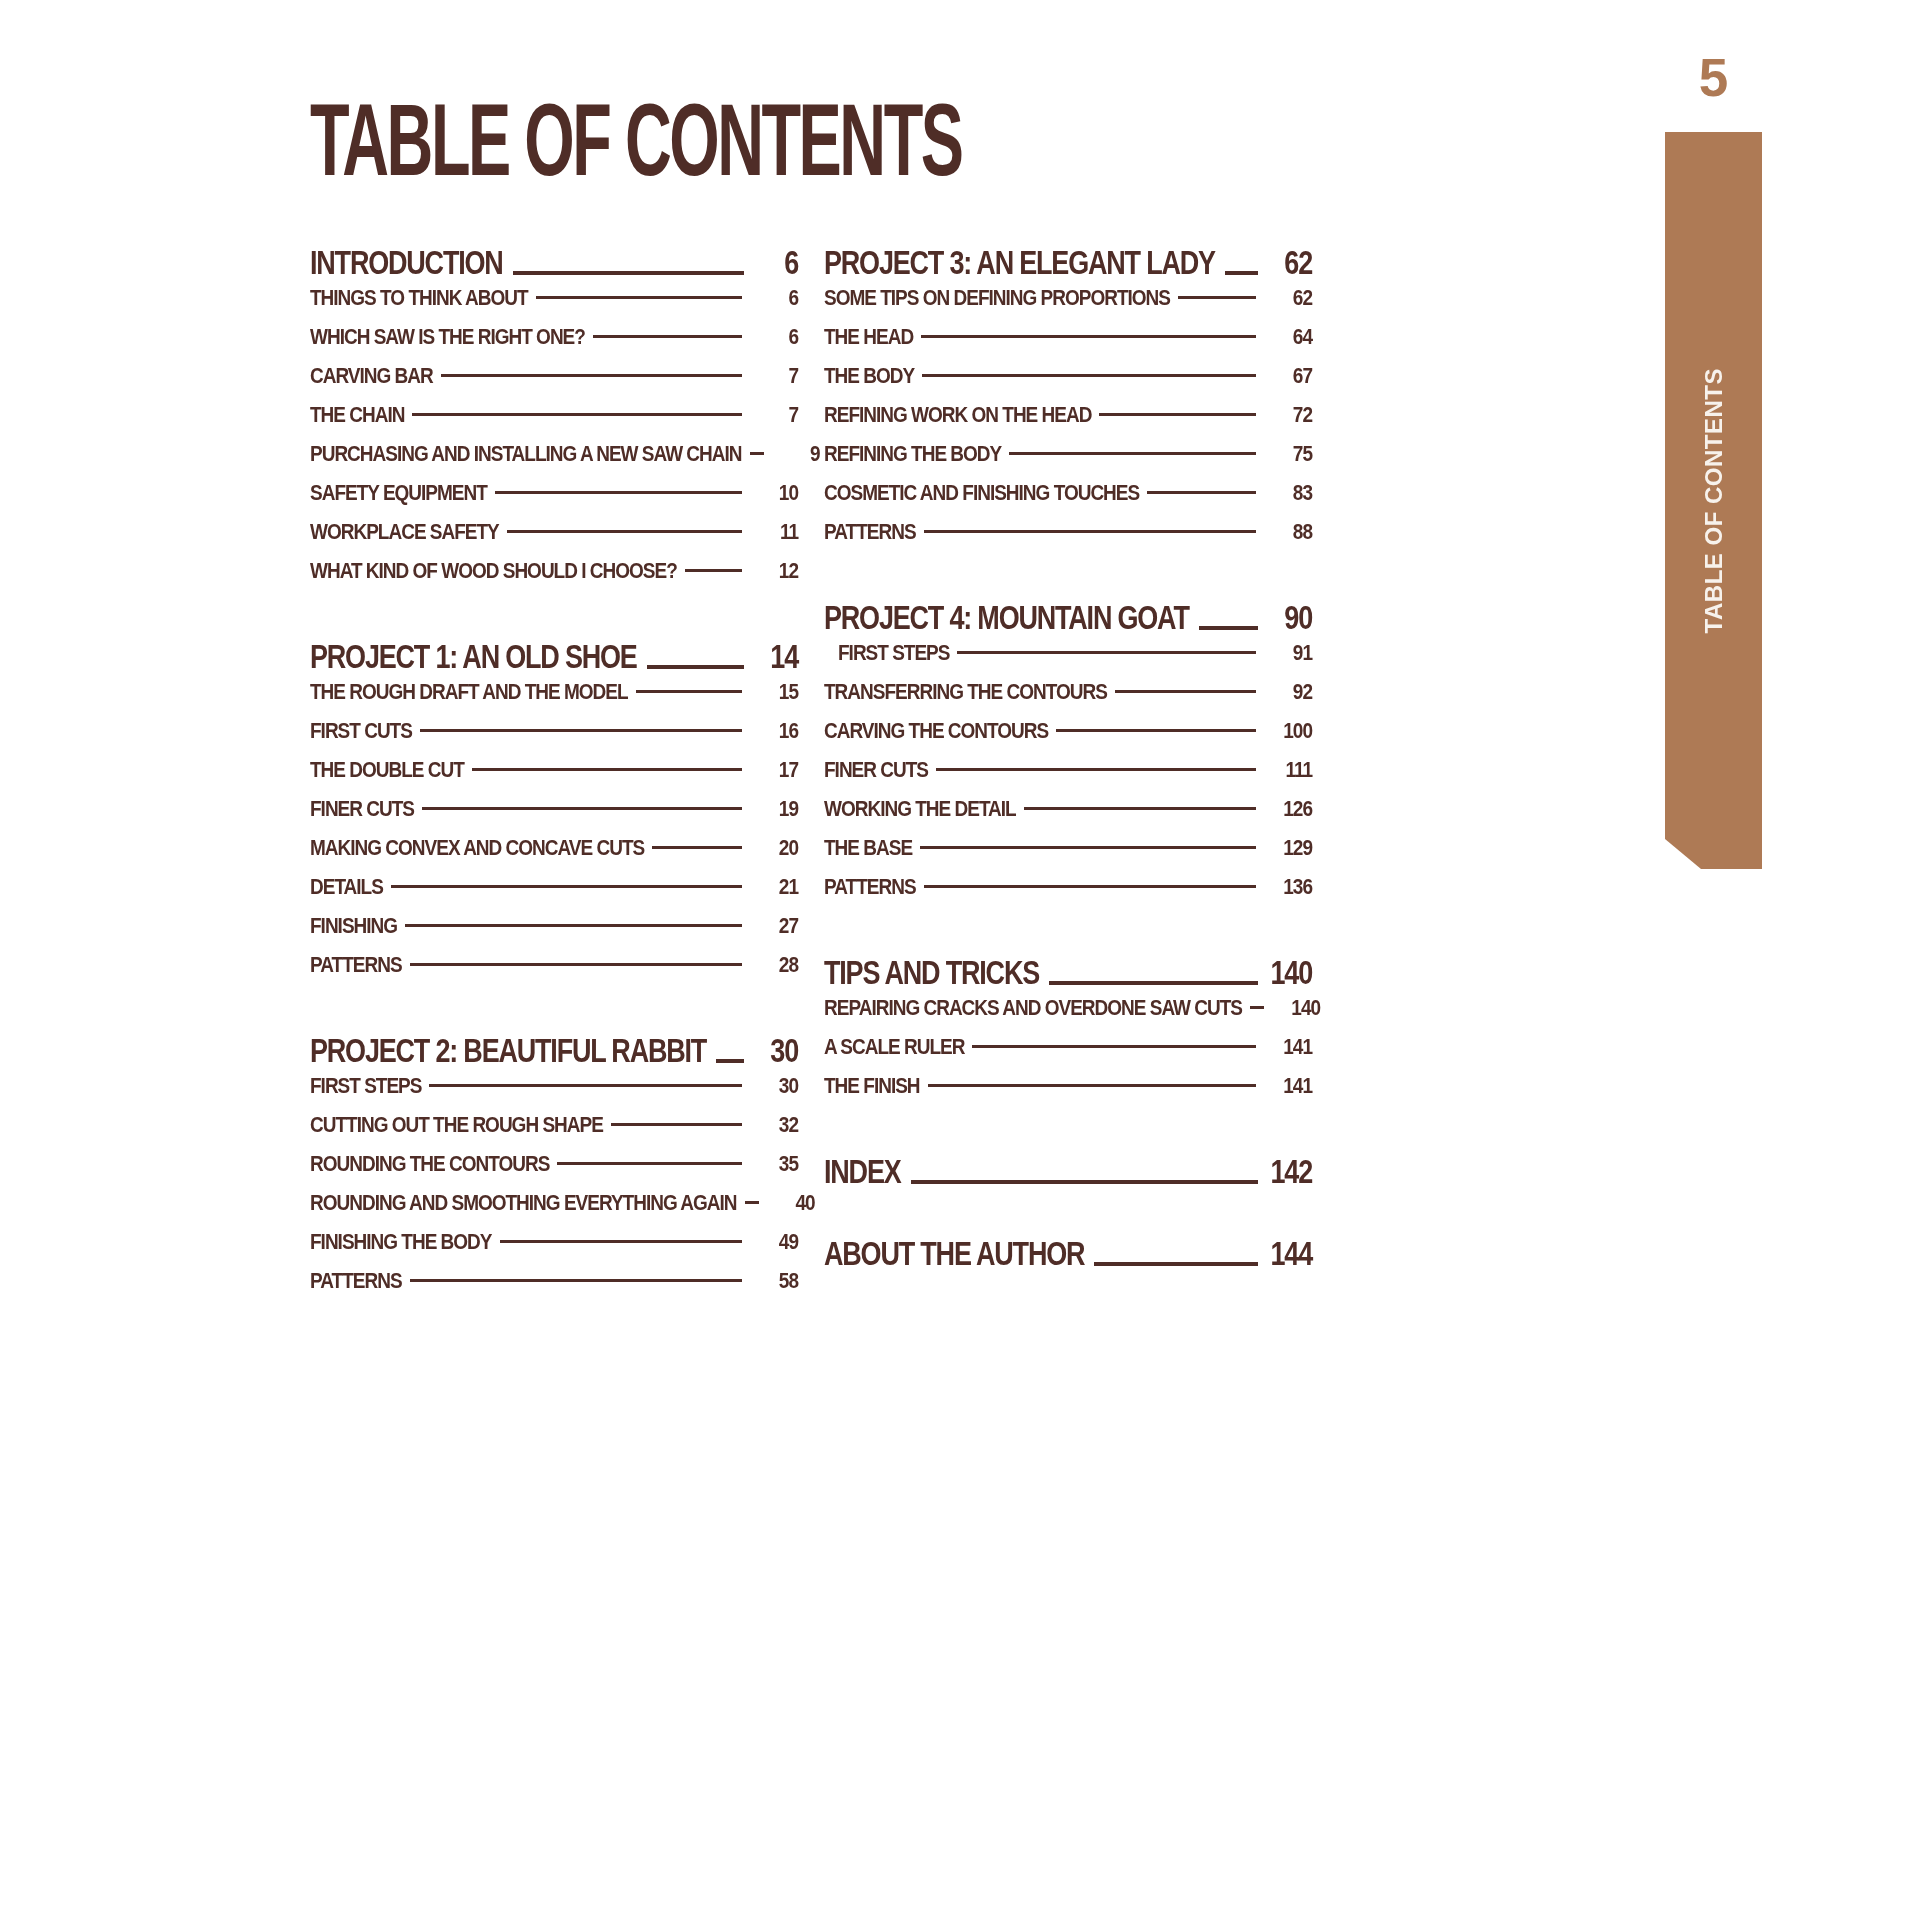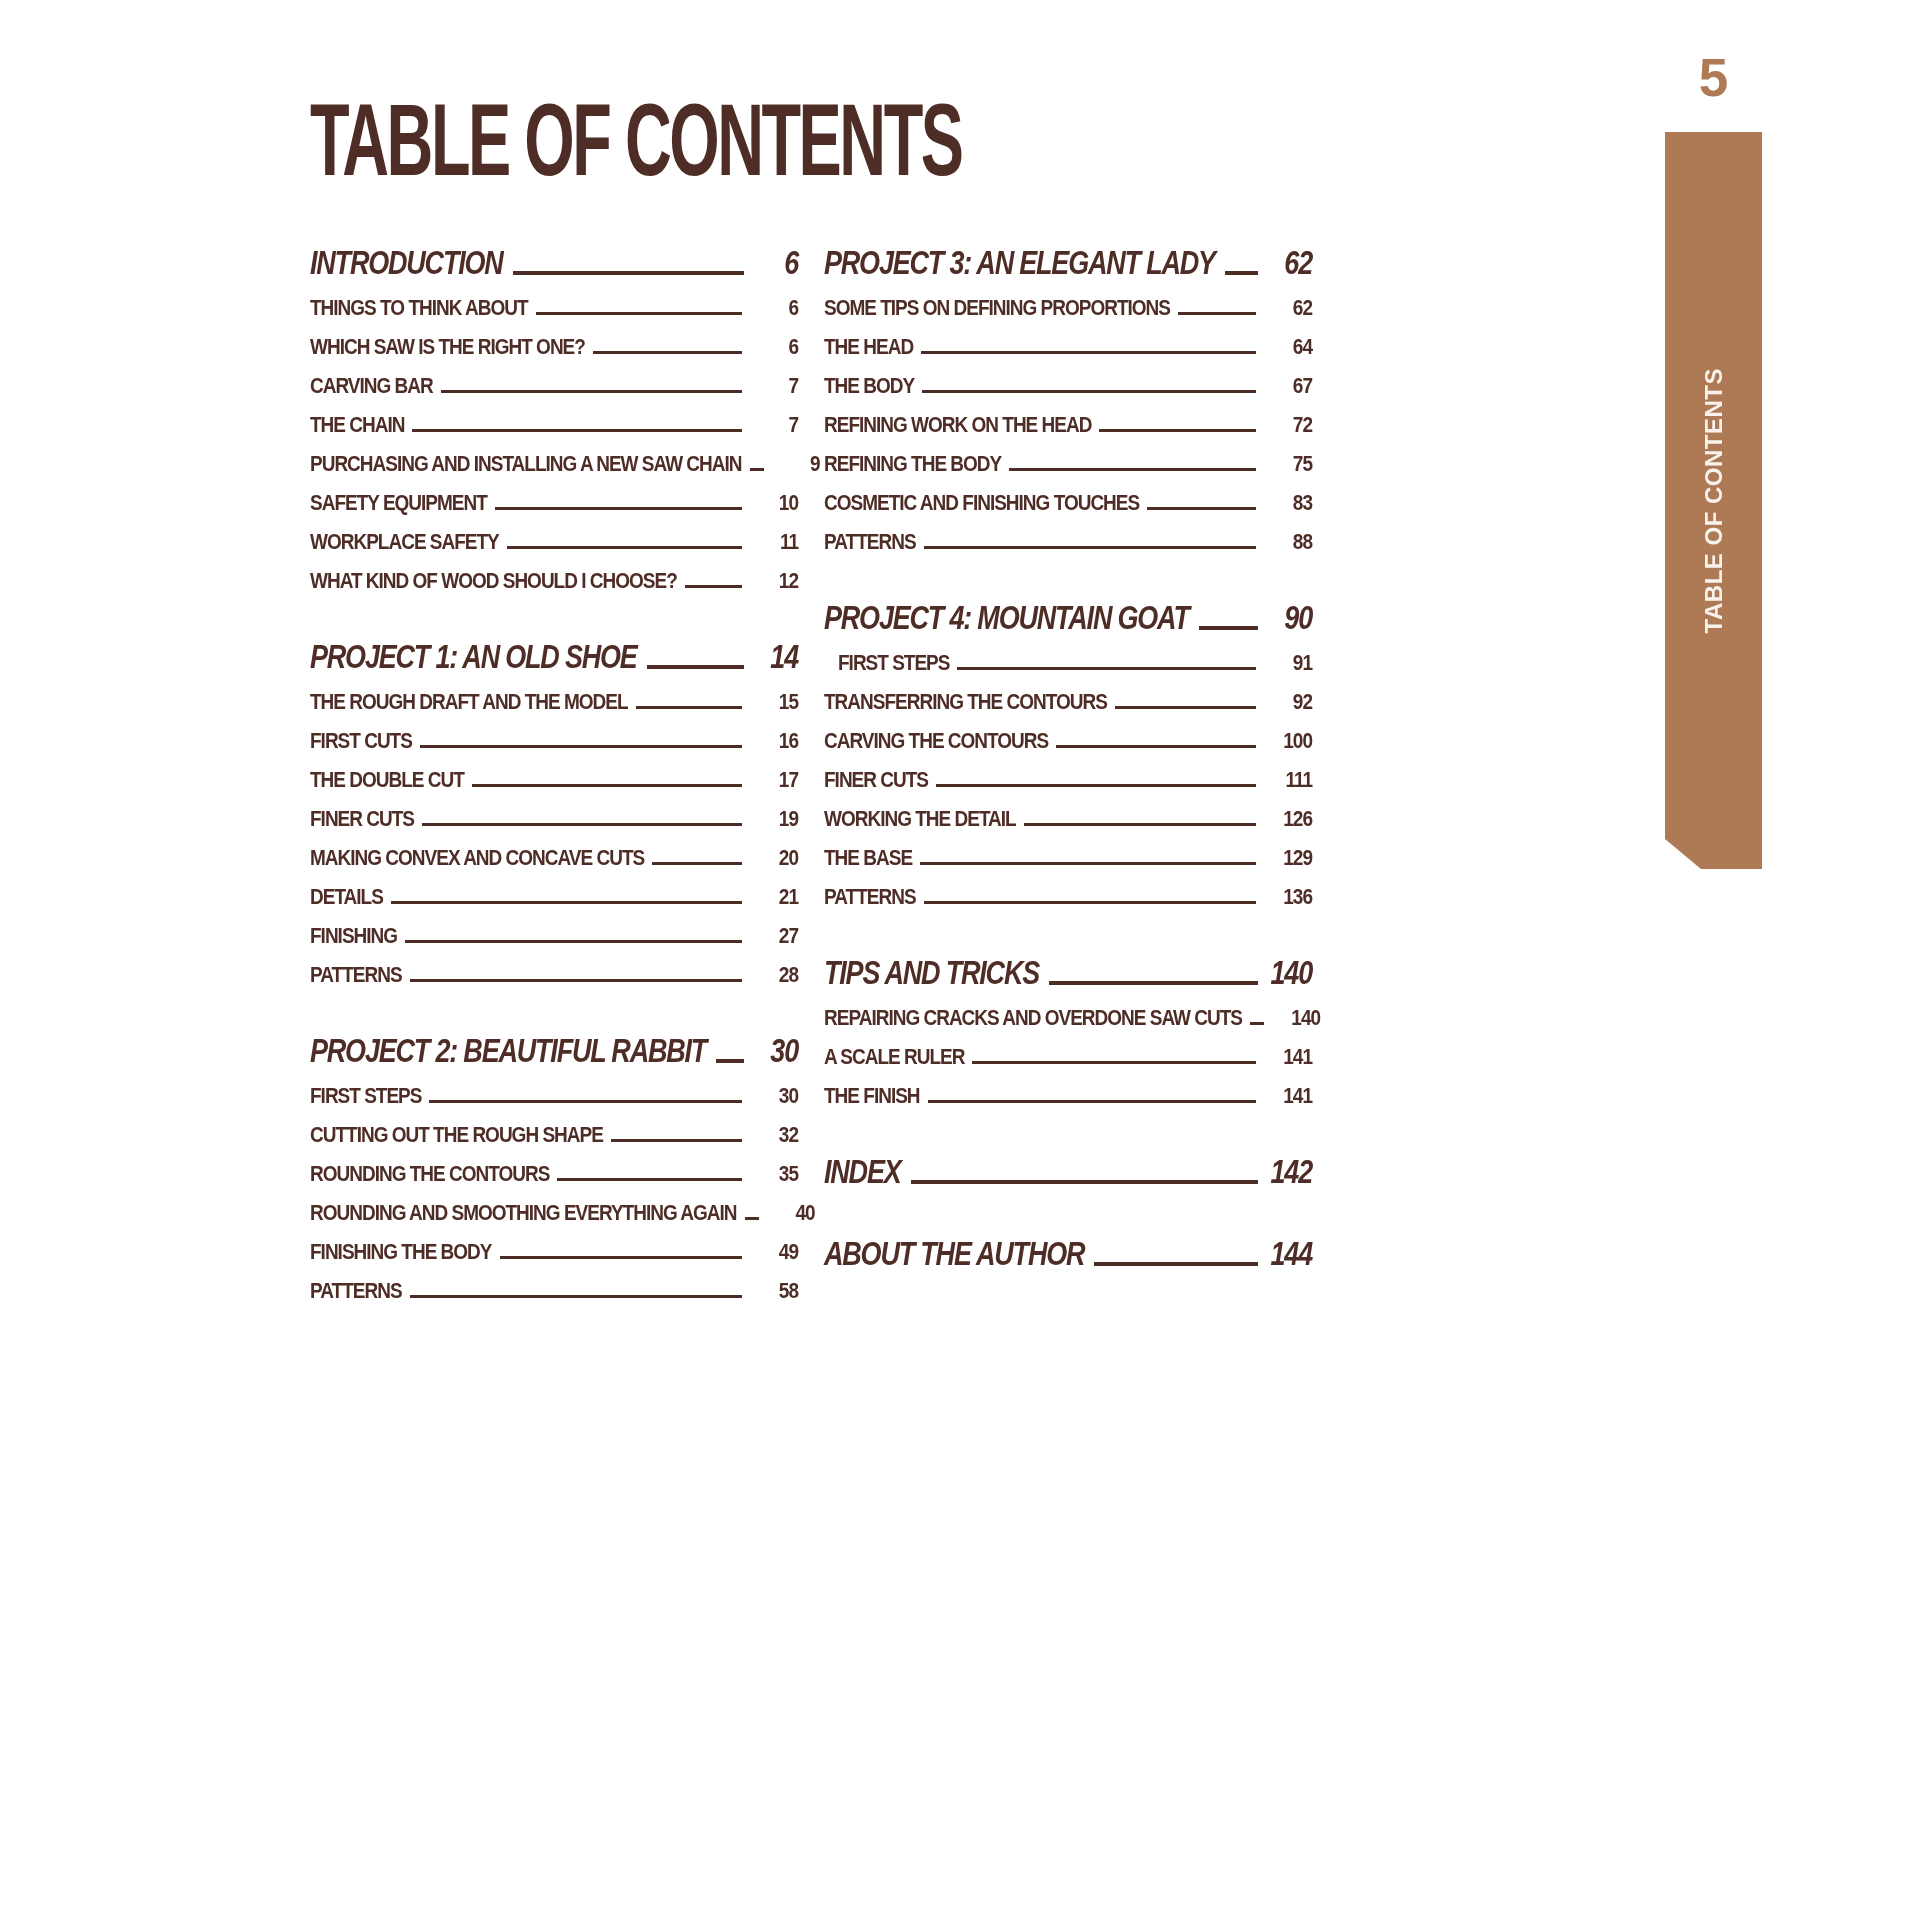--- a/index.html
+++ b/index.html
@@ -43,23 +43,23 @@
     width:488px;
     flex:0 0 488px;
   }
   .toc-section{margin-top:34px;}
   .toc-section:first-child{margin-top:0;}
   .row{
     display:flex;
     align-items:flex-end;
     width:100%;
   }
-  .entry-row{height:39px;}
+  .entry-row{height:39px;align-items:center;}
   .entry-row.indent{padding-left:14px;}
-  .heading-row{height:48px;font-style:italic;}
+  .heading-row{height:48px;}
   .label{
     display:inline-block;
     white-space:nowrap;
     line-height:1;
     transform:scaleY(1.2);
     transform-origin:left bottom;
   }
   .pagenum{
     display:inline-block;
     flex:0 0 48px;

